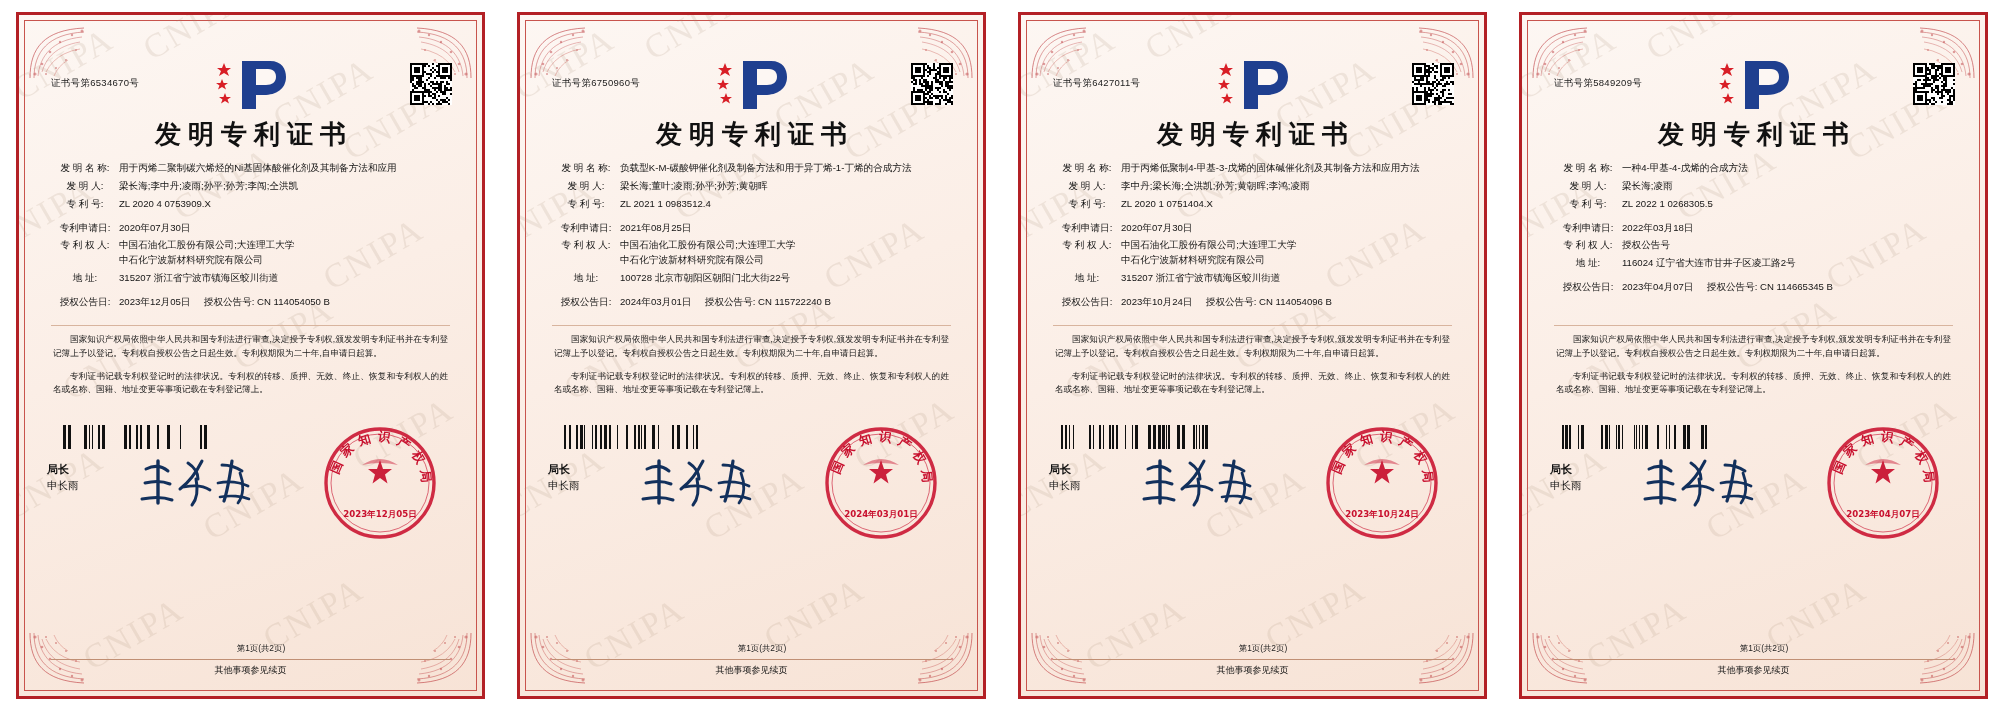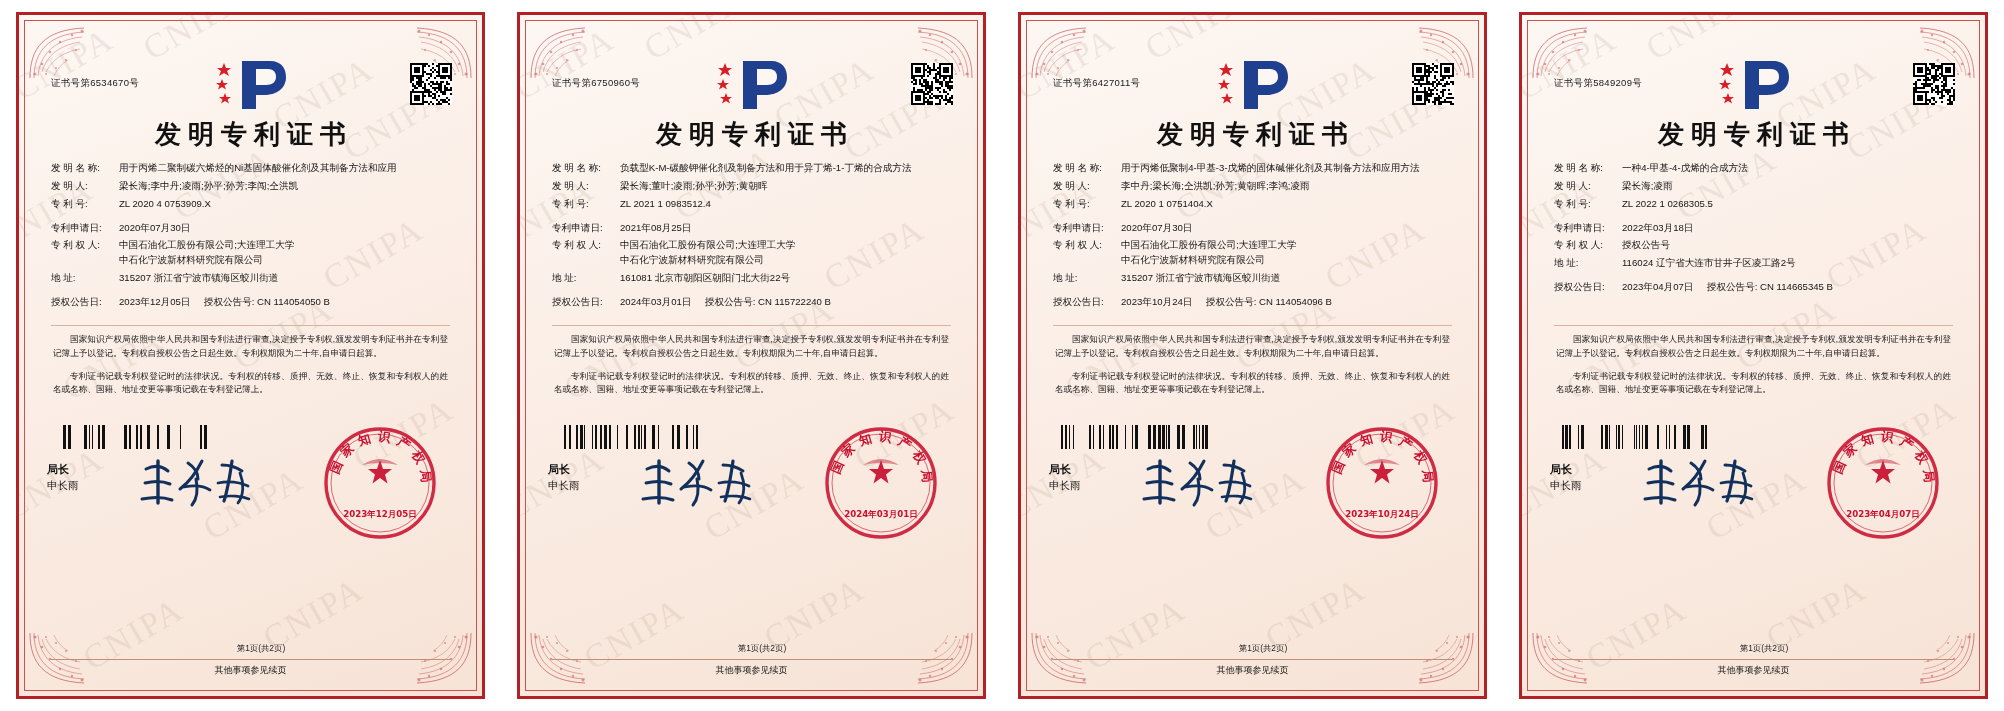--- a/index.html
+++ b/index.html
@@ -81,20 +81,21 @@
 
   .fields{
     position:absolute;left:10px;right:10px;top:128px;
     font-size:9.6px;line-height:1.55;color:#141414;
   }
   .frow{display:flex;margin-bottom:3px;}
   .flabel{
     flex:0 0 68px;
     letter-spacing:0px;
     white-space:nowrap;
+    text-align:center;
   }
   .fval{flex:1 1 auto;word-break:break-all;}
   .fval .l2{display:block;}
   .gap{height:6px;}
 
   .divline{
     position:absolute;left:10px;right:10px;top:292px;
     border-top:1px solid #d8b49e;
   }
 
@@ -878,21 +879,21 @@
         <div class="frow">
     <div class="flabel">专利申请日:</div>
     <div class="fval">2021年08月25日</div>
   </div>
         <div class="frow">
     <div class="flabel">专 利 权 人:</div>
     <div class="fval">中国石油化工股份有限公司;大连理工大学<span class="l2">中石化宁波新材料研究院有限公司</span></div>
   </div>
         <div class="frow">
     <div class="flabel">地      址:</div>
-    <div class="fval">161081 北京市朝阳区朝阳门北大街22号</div>
+    <div class="fval">100728 北京市朝阳区朝阳门北大街22号</div>
   </div>
         <div class="gap"></div>
         <div class="frow">
     <div class="flabel">授权公告日:</div>
     <div class="fval">2024年03月01日&nbsp;&nbsp;&nbsp;&nbsp;&nbsp;授权公告号:&nbsp;CN 115722240 B</div>
   </div>
       </div>
 
       <div class="divline"></div>
 

